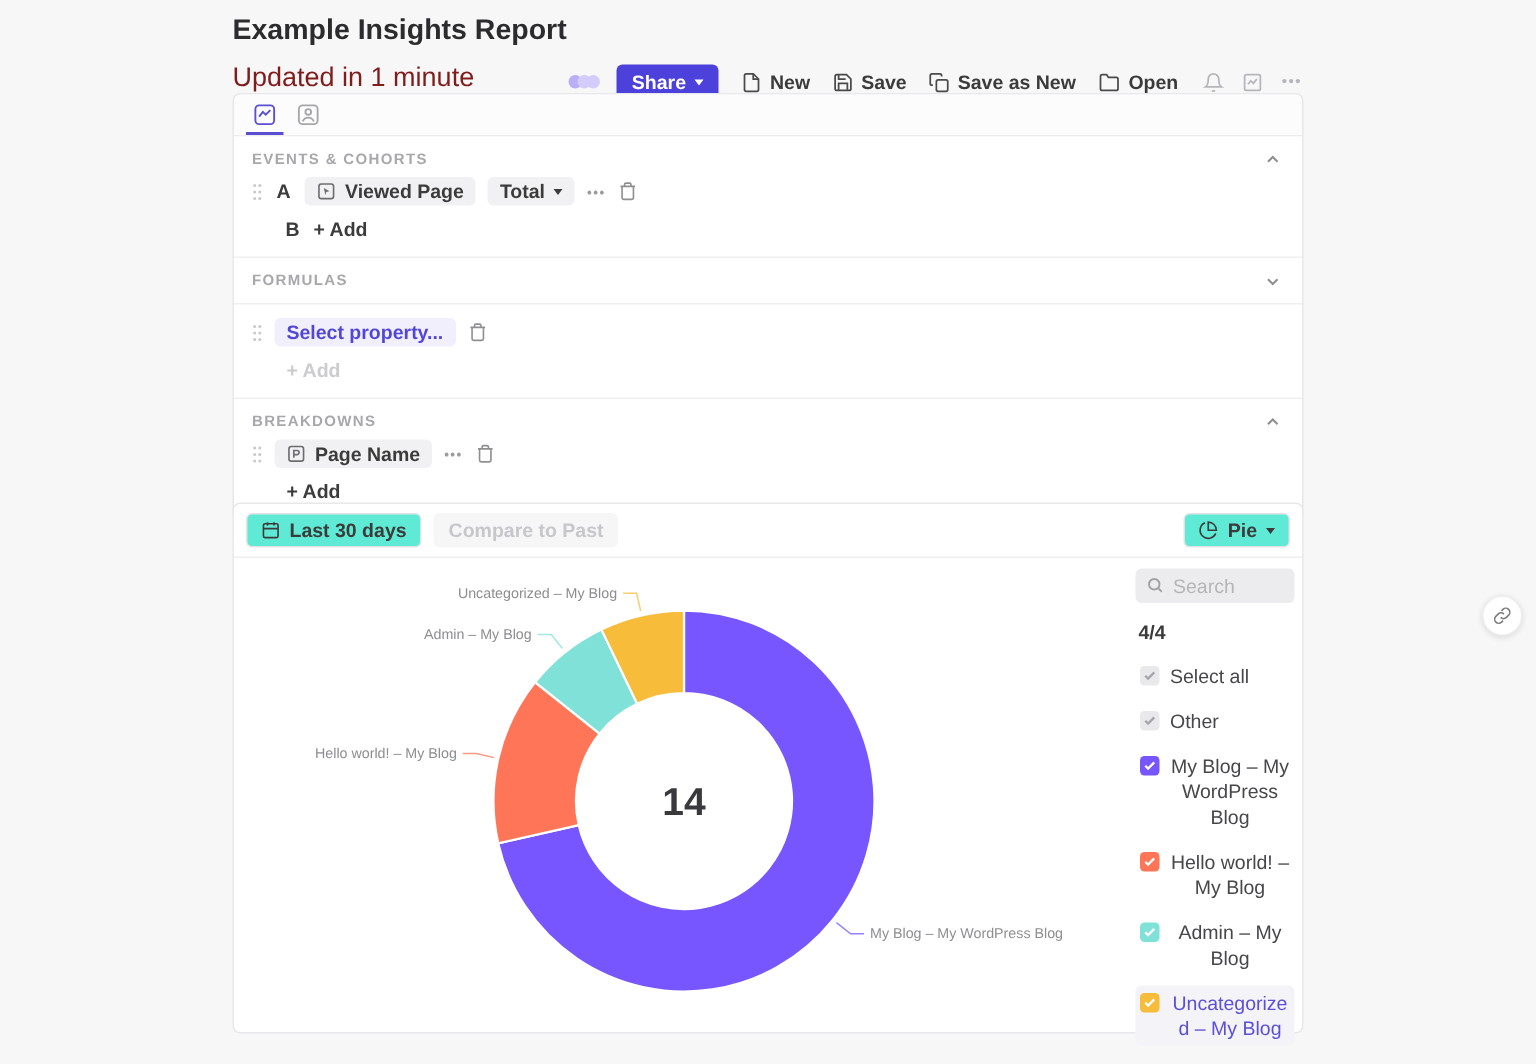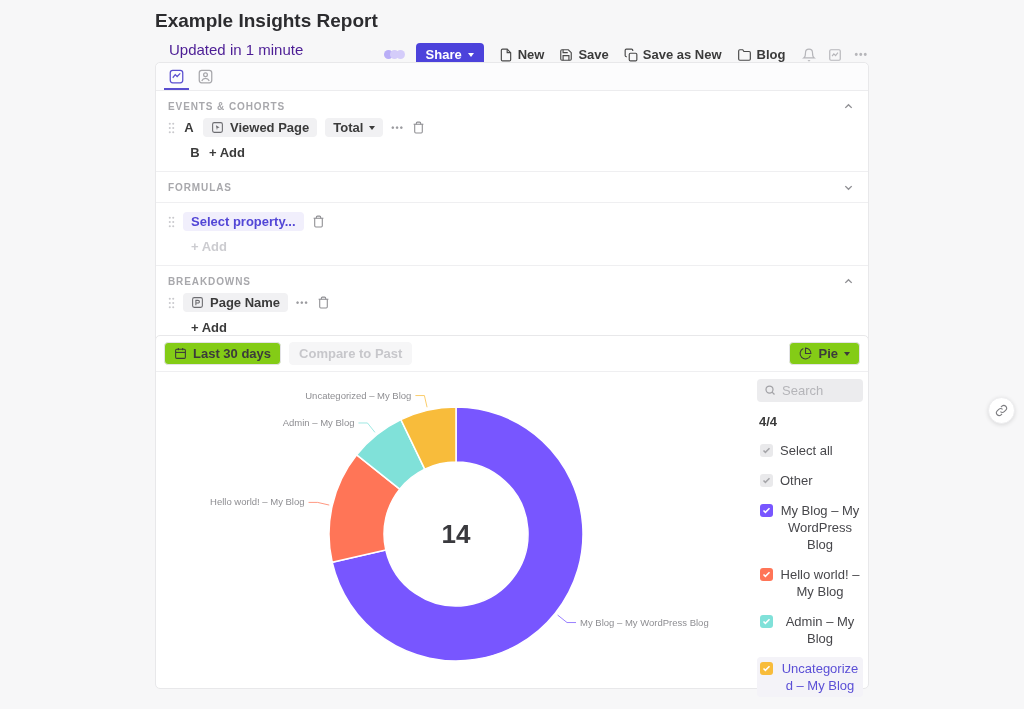--- a/index.html
+++ b/index.html
@@ -9,21 +9,21 @@
     background:#f7f7f8;
     color:#3b3b3b;
     position:relative;
     overflow:hidden;
   }
   .icon { display:inline-flex; align-items:center; justify-content:center; flex:none; }
   .icon svg { display:block; }
 
   
   .hdr-title { position:absolute; left:155px; top:10px; font-size:19px; font-weight:700; color:#2c2c2f; }
-  .hdr-sub   { position:absolute; left:169px; top:41px; font-size:15px; color:#4c1d95; }
+  .hdr-sub   { position:absolute; left:155px; top:41px; font-size:18px; color:#7f1d1d; }
   .hdr-actions {
     position:absolute; top:19px; right:156px;
     display:flex; align-items:center; gap:15px;
     font-size:13px; font-weight:700; color:#3b3b3b;margin-top:24px;
   }
   .collab { display:flex; margin-right:-4px; }
   .collab i { width:9px; height:9px; border-radius:50%; background:#b9aef7; display:inline-block; }
   .collab i + i { margin-left:-3px; background:#d4ccfa; }
   .btn-share {
     display:flex; align-items:center; gap:6px;
@@ -69,21 +69,21 @@
   .add-gray { color:#ccccd0; }
   .ind-1 { margin-left:21px; }
   .ind-2 { margin-left:23px; }
   .trash, .more3 { color:#8f8f93; background:none; border:none; cursor:pointer; padding:0; display:inline-flex; }
   .more3 { font-size:9px; letter-spacing:1px; color:#9b9b9f; font-weight:700; }
 
   
   .controls { display:flex; align-items:center; gap:8px; padding:6px 8px; border-bottom:1px solid #efeff1; }
   .ctl-btn {
     display:flex; align-items:center; gap:6px;
-    background:#84cc16; border:1px solid #e3e3e6; border-radius:4px;
+    background:#5eead4; border:1px solid #e3e3e6; border-radius:4px;
     font:inherit; font-size:13px; font-weight:700; color:#3b3b3b;
     padding:3px 9px; cursor:pointer;
   }
   .ctl-muted { background:#f6f6f7; border-color:#f6f6f7; color:#c7c7cb; }
   .ctl-right { margin-left:auto; }
   .chart-body { position:relative; height:320px; }
   .slice-label { font-size:9.5px; fill:#8e8e92; }
   .donut-center { font-size:26px; font-weight:700; fill:#3a3a3e; }
 
   
@@ -153,21 +153,21 @@
         </svg>
       </span>
     <span>Save as New</span>
   </button>
   <button class="hdr-btn">
     <span class="icon">
         <svg width="15" height="14" viewBox="0 0 24 24" fill="none" stroke="currentColor" stroke-width="2">
           <path d="M22 19a2 2 0 0 1-2 2H4a2 2 0 0 1-2-2V5a2 2 0 0 1 2-2h5l2 3h9a2 2 0 0 1 2 2z"></path>
         </svg>
       </span>
-    <span>Blog</span>
+    <span>Open</span>
   </button>
   <span class="hdr-mini">
     <span class="icon">
         <svg width="14" height="14" viewBox="0 0 24 24" fill="none" stroke="currentColor" stroke-width="2">
           <path d="M18 8a6 6 0 0 0-12 0c0 7-3 9-3 9h18s-3-2-3-9"></path>
           <path d="M13.7 21a2 2 0 0 1-3.4 0"></path>
         </svg>
       </span>
     <span class="icon">
         <svg width="14" height="14" viewBox="0 0 24 24" fill="none" stroke="currentColor" stroke-width="2">

